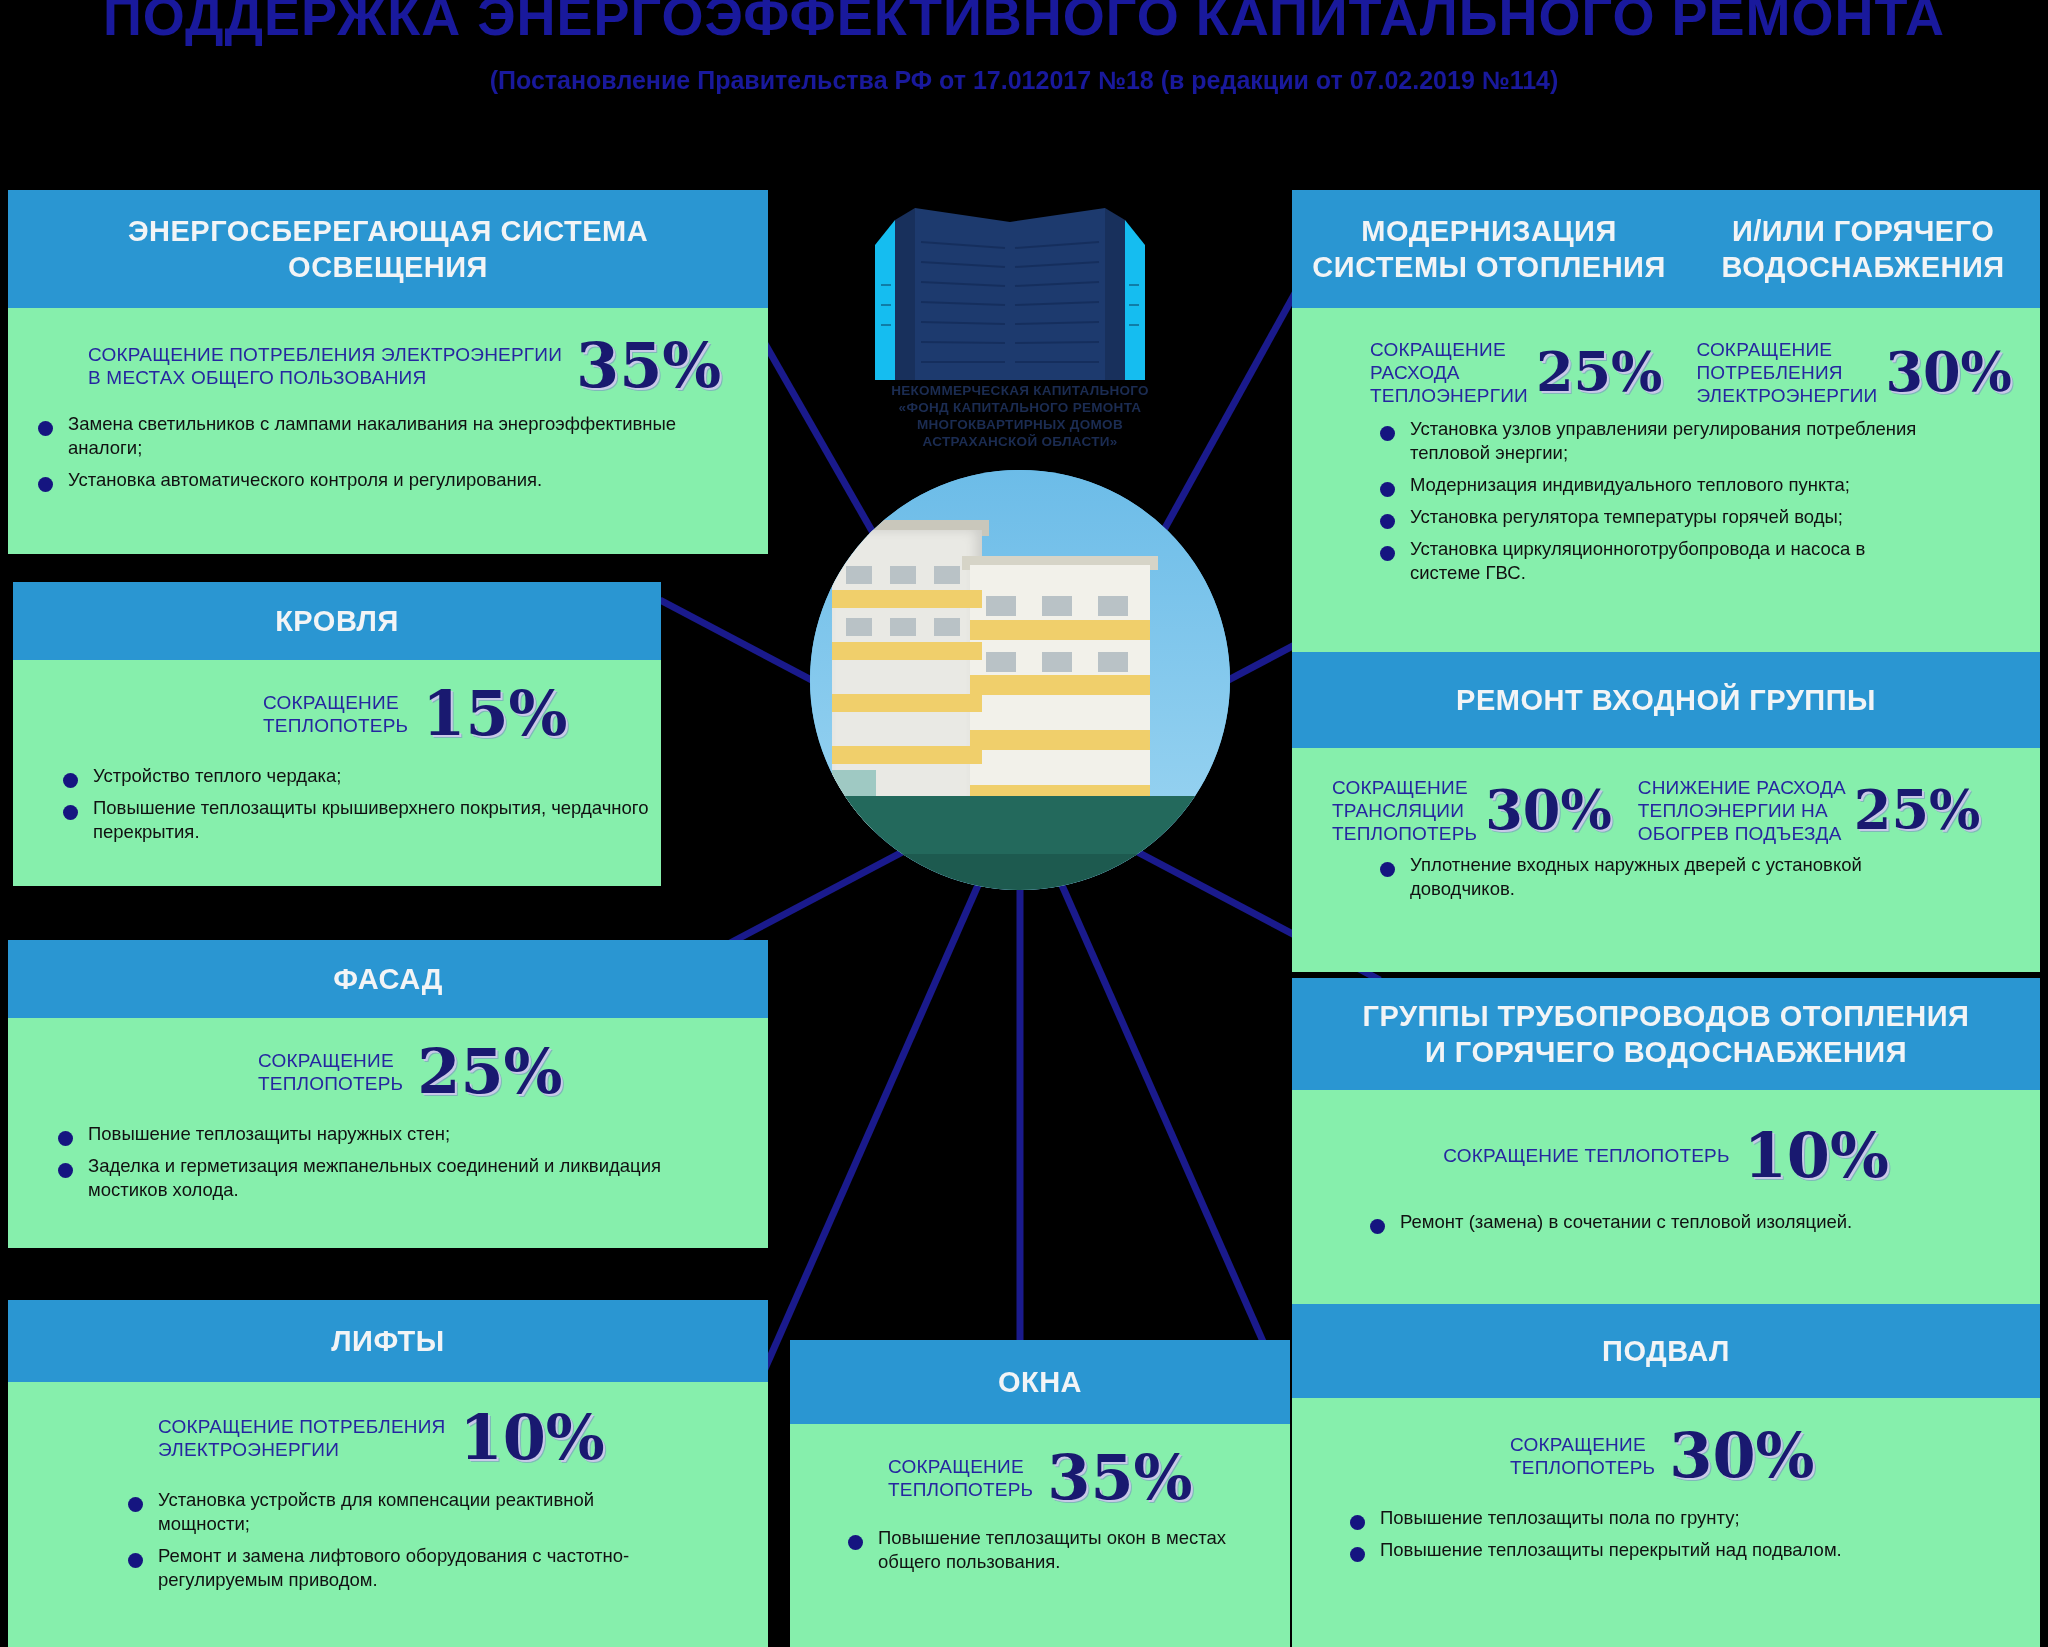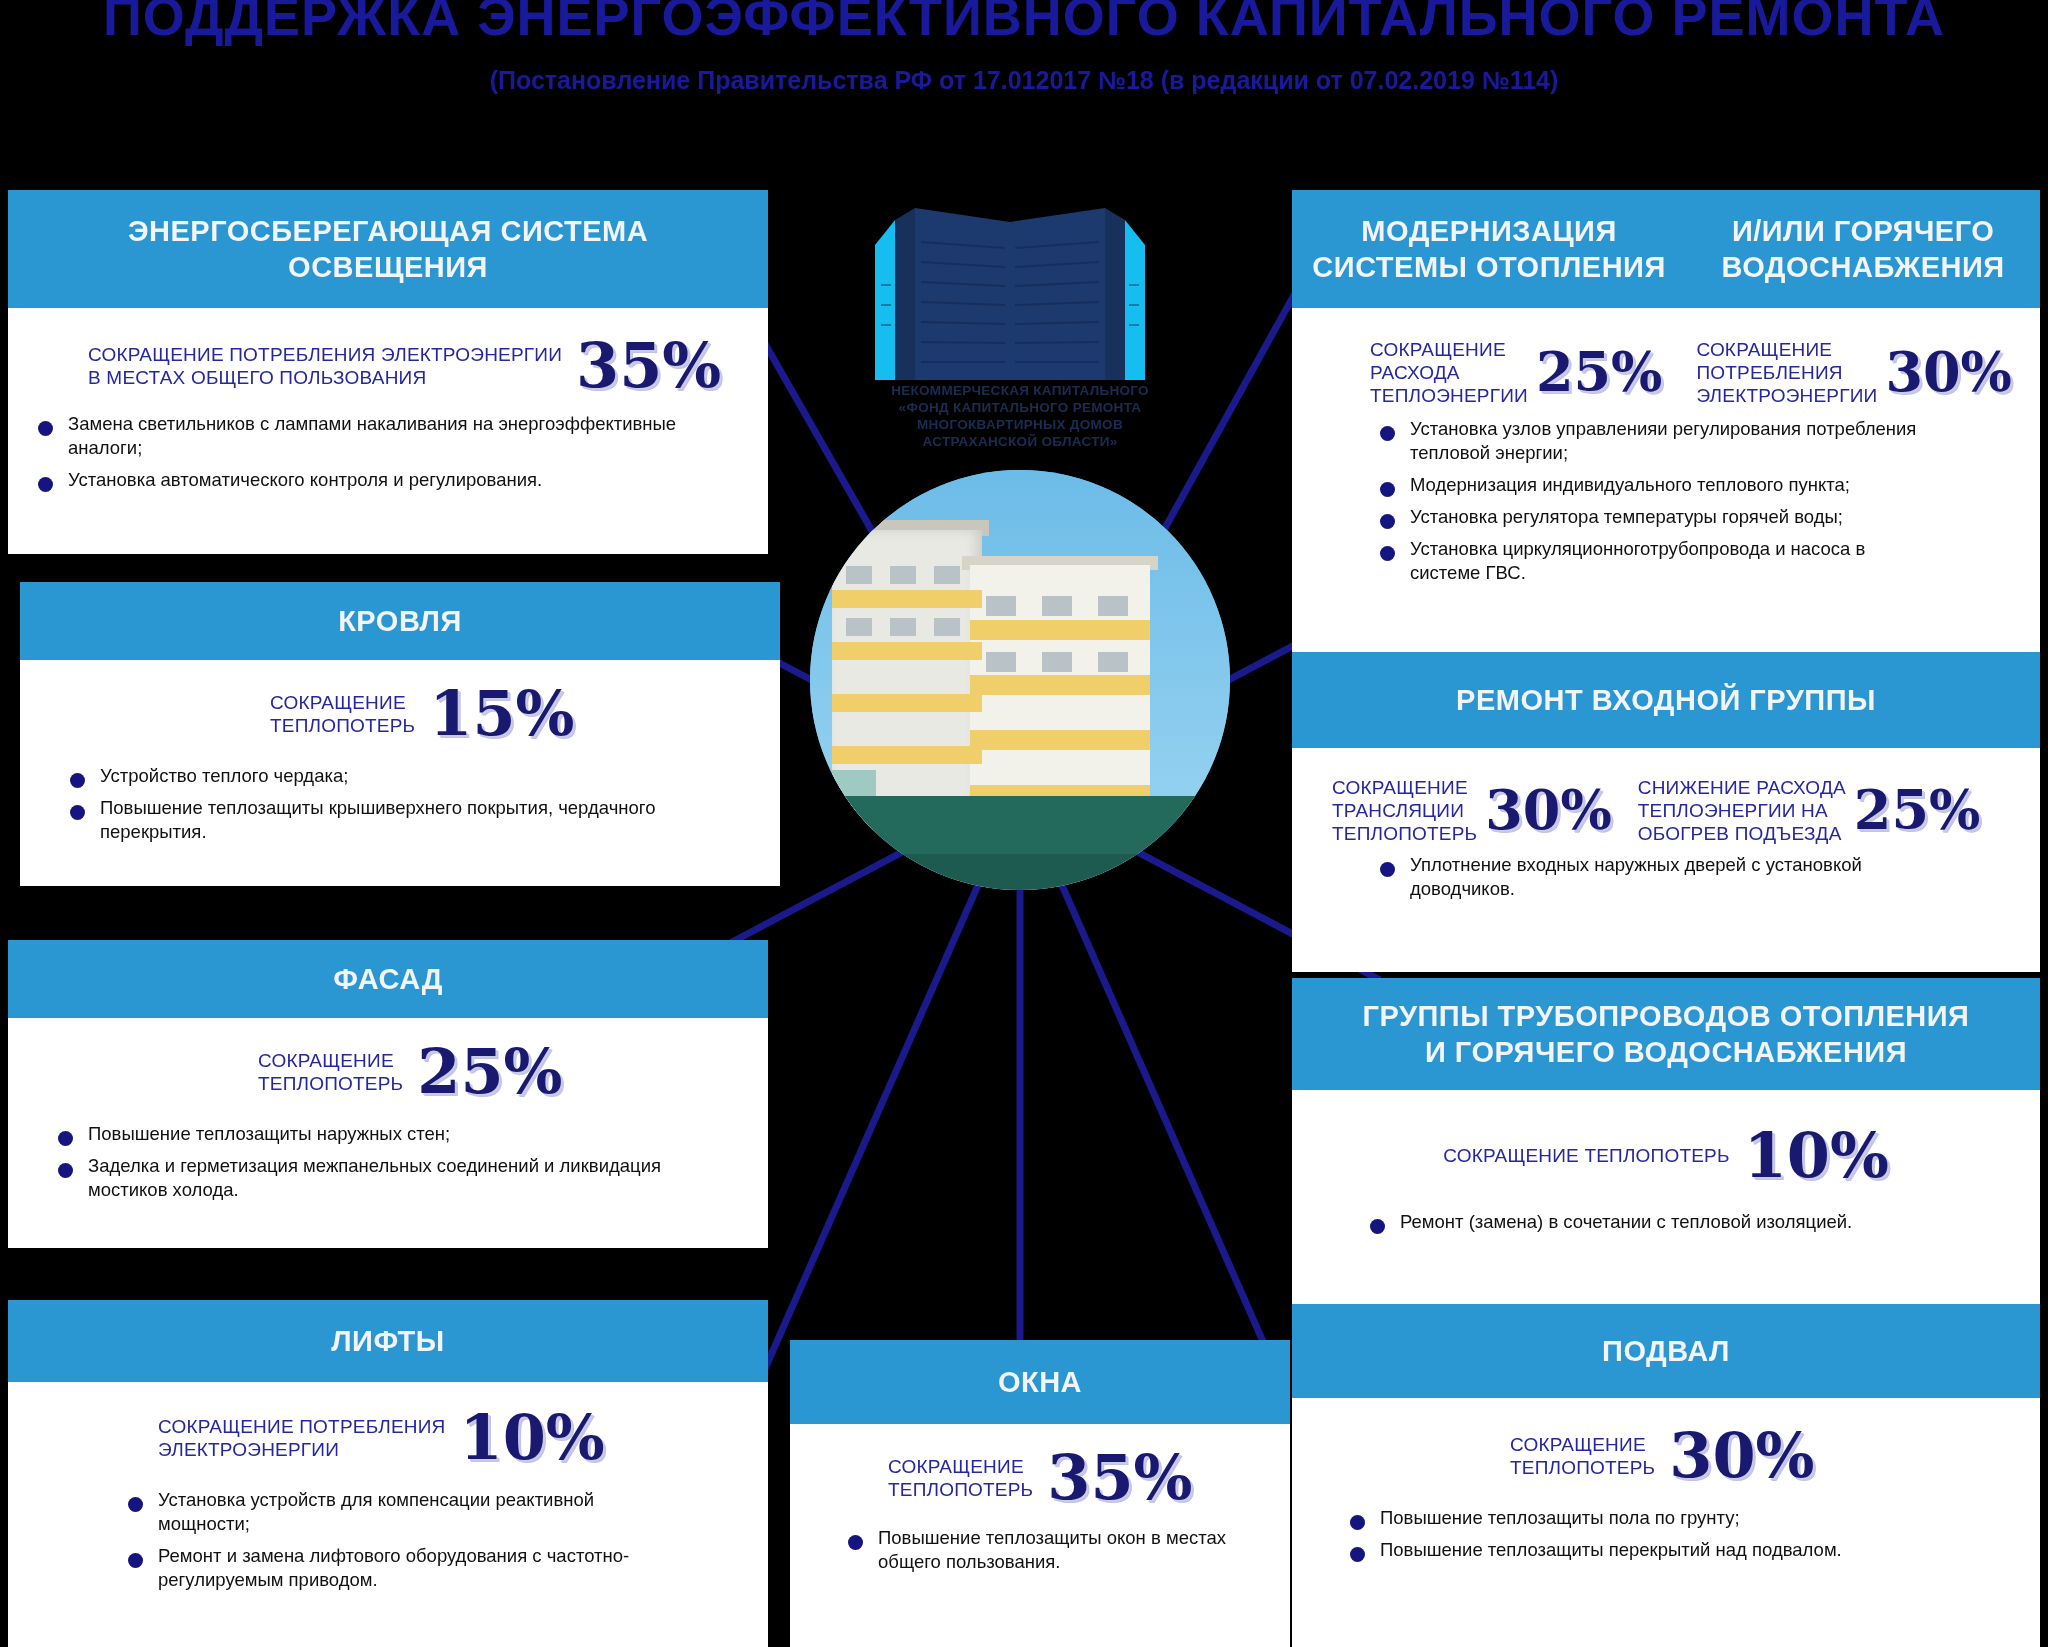--- a/index.html
+++ b/index.html
@@ -45,21 +45,21 @@
   #photo .win{position:absolute;background:#b9c2c6;}
   #photo .teal{position:absolute;background:#9fc9c3;}
 
   
   .card{position:absolute;z-index:4;}
   .card .hdr{
     background:#2a96d2;color:#f2f4f6;font-weight:bold;text-align:center;
     display:flex;align-items:center;justify-content:center;
     letter-spacing:.5px;
   }
-  .card .body{background:#ffffff;}
+  .card .body{background:#86efac;}
   .h1line{font-size:29px;line-height:36px;}
   .h2line{font-size:29px;line-height:36px;}
 
   .statrow{display:flex;align-items:center;}
   .statlabel{
     color:#2626a0;font-size:19px;line-height:23px;letter-spacing:.2px;text-transform:uppercase;
   }
   .pct{
     font-family:"DejaVu Serif","Liberation Serif",serif;
     font-weight:bold;color:#191970;line-height:.9;
@@ -191,21 +191,21 @@
       </div>
       <div class="pct big" style="margin-left:14px;">35%</div>
     </div>
     <ul class="bul">
       <li style="width:620px;">Замена светильников с лампами накаливания на энергоэффективные аналоги;</li>
       <li>Установка автоматического контроля и регулирования.</li>
     </ul>
   </div>
 </div>
 
-<div class="card" style="left:20px;top:582px;width:760px;">
+<div class="card" style="left:13px;top:582px;width:648px;">
   <div class="hdr" style="height:78px;">
     <div class="h1line">КРОВЛЯ</div>
   </div>
   <div class="body" style="padding:22px 20px;height:182px;">
     <div class="statrow" style="margin:4px 0 22px 230px;">
       <div class="statlabel">
         <div>СОКРАЩЕНИЕ</div>
         <div>ТЕПЛОПОТЕРЬ</div>
       </div>
       <div class="pct big" style="margin-left:14px;">15%</div>

